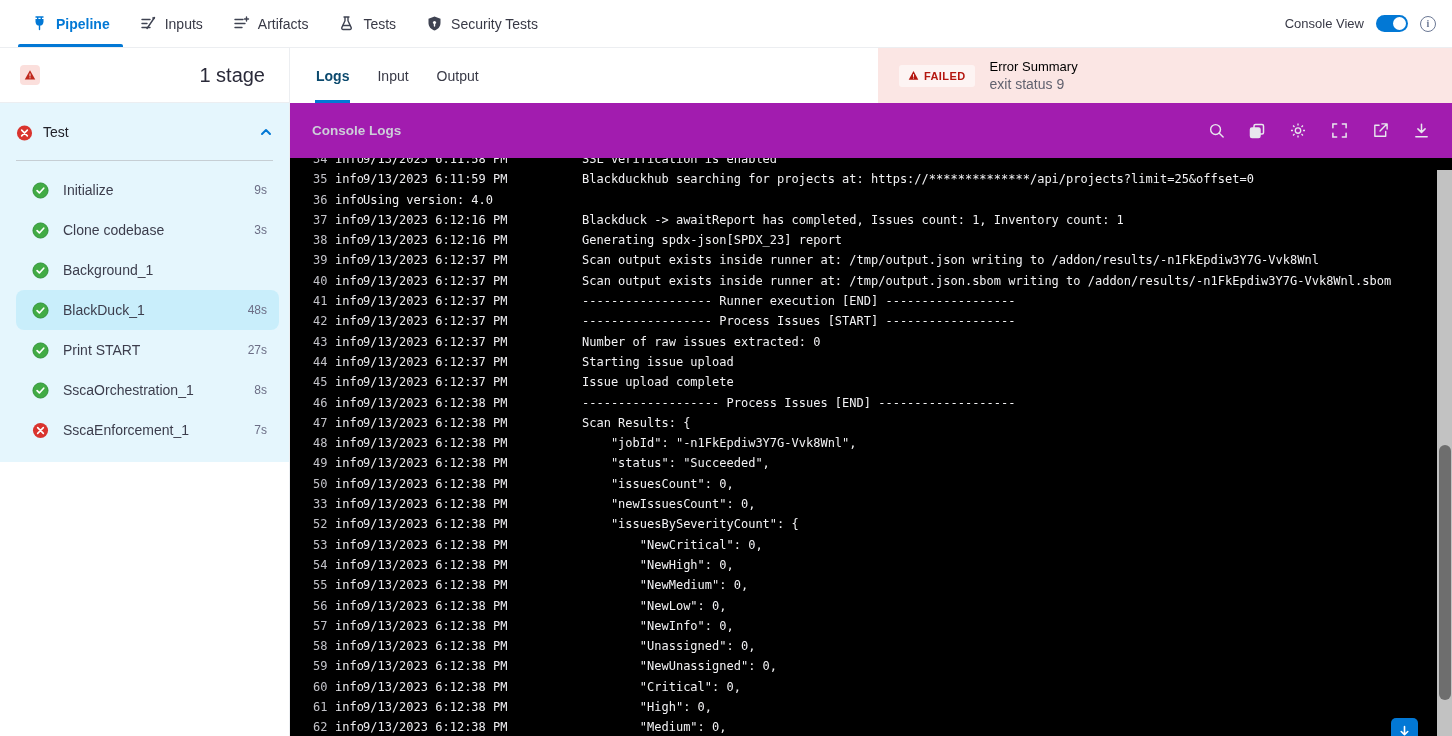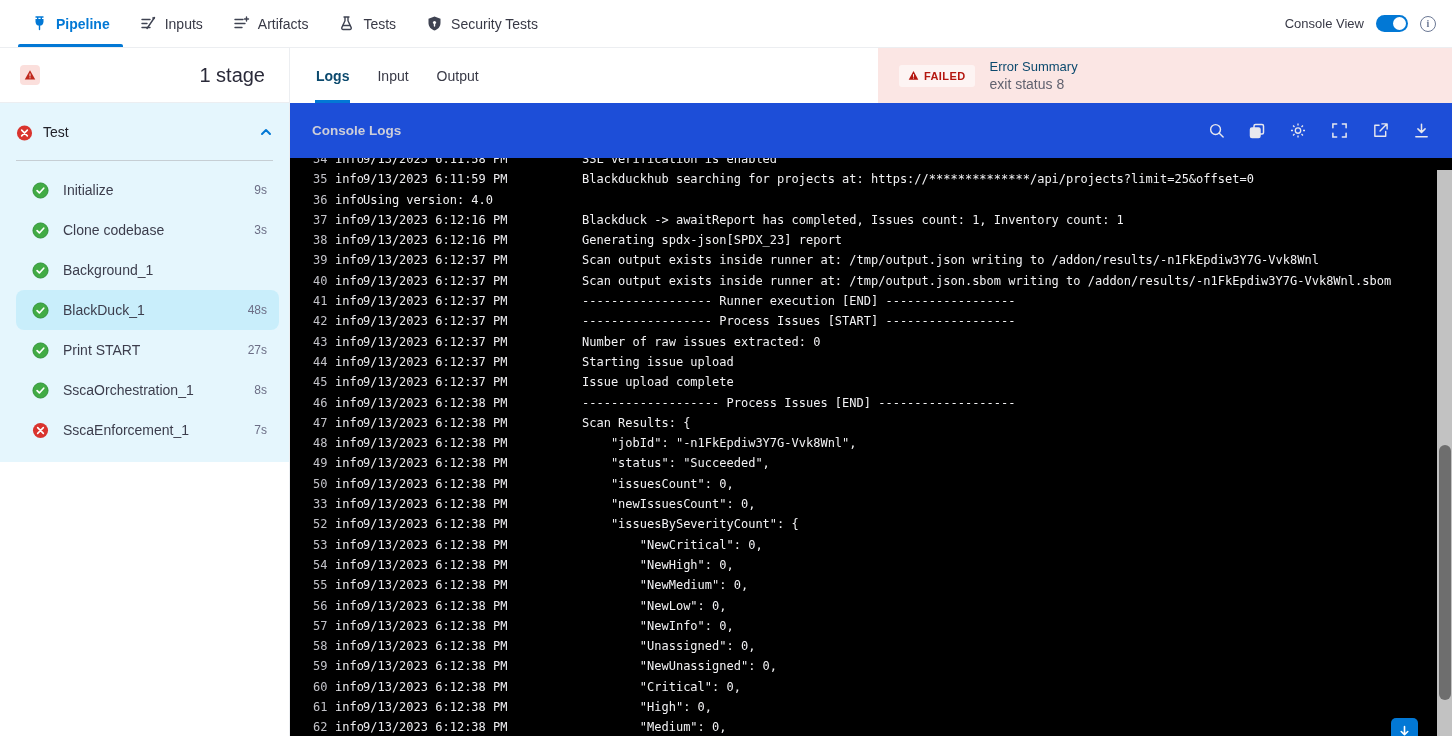--- a/index.html
+++ b/index.html
@@ -55,26 +55,26 @@
              position:relative; cursor:pointer; }
   .log-tab.active { font-weight:700; color:#0c4a6e; }
   .log-tab.active::after { content:""; position:absolute; left:13px; right:13px; bottom:0;
                            height:3px; background:#0278d5; }
   .error-summary { position:absolute; left:588px; top:0; right:0; height:55px; background:#fbe6e4;
                    display:flex; align-items:center; padding-left:21px; gap:15px; }
   .failed-badge { background:#fdf4f3; border-radius:3px; padding:5px 9px; display:flex;
                   align-items:center; gap:5px; color:#b41710; font-size:11px; font-weight:700;
                   letter-spacing:.4px; }
   .error-texts { display:flex; flex-direction:column; gap:2px; }
-  .error-title { color:#0c4a6e; font-size:13px; }
+  .error-title { color:#000000; font-size:13px; }
   .error-msg { color:#61626f; font-size:14px; }
 
   
   .console { position:absolute; top:55px; left:0; right:0; bottom:0; background:#000; }
-  .console-header { height:55px; background:#1d4ed8; display:flex; align-items:center;
+  .console-header { height:55px; background:#a21caf; display:flex; align-items:center;
                     padding:0 22px 0 22px; }
   .console-title { color:#cdced9; font-weight:700; font-size:13.5px; }
   .console-actions { margin-left:auto; display:flex; align-items:center; gap:23px; }
   .c-icon { width:18px; height:18px; color:#e8e8ee; display:flex; align-items:center;
             justify-content:center; cursor:pointer; }
   .log-viewport { position:absolute; top:55px; left:0; right:0; bottom:0; overflow:hidden; }
   .log-lines { margin-top:-9px; font-family:"DejaVu Sans Mono", monospace; font-size:12px;
                line-height:20.3px; }
   .log-line { display:flex; white-space:pre; padding-left:23px; }
   .log-line .ln   { width:22px; color:#c3c3c9; flex:0 0 22px; }
@@ -287,21 +287,21 @@
         <span class="failed-badge">
           <svg width="11" height="11" viewBox="0 0 16 16">
               <path d="M8 1.5 15 14H1z" fill="currentColor"></path>
               <rect x="7.3" y="6" width="1.4" height="4" fill="#fdf4f3"></rect>
               <rect x="7.3" y="11" width="1.4" height="1.4" fill="#fdf4f3"></rect>
             </svg>
           <span>FAILED</span>
         </span>
         <span class="error-texts">
           <span class="error-title">Error Summary</span>
-          <span class="error-msg">exit status 8</span>
+          <span class="error-msg">exit status 9</span>
         </span>
       </div>
     </div>
 
     <div class="console">
       <div class="console-header">
         <span class="console-title">Console Logs</span>
         <div class="console-actions" id="console-actions">
             <div class="c-icon">
               <svg width="17" height="17" viewBox="0 0 18 18" fill="none" stroke="currentColor" stroke-width="1.5" stroke-linecap="round">

